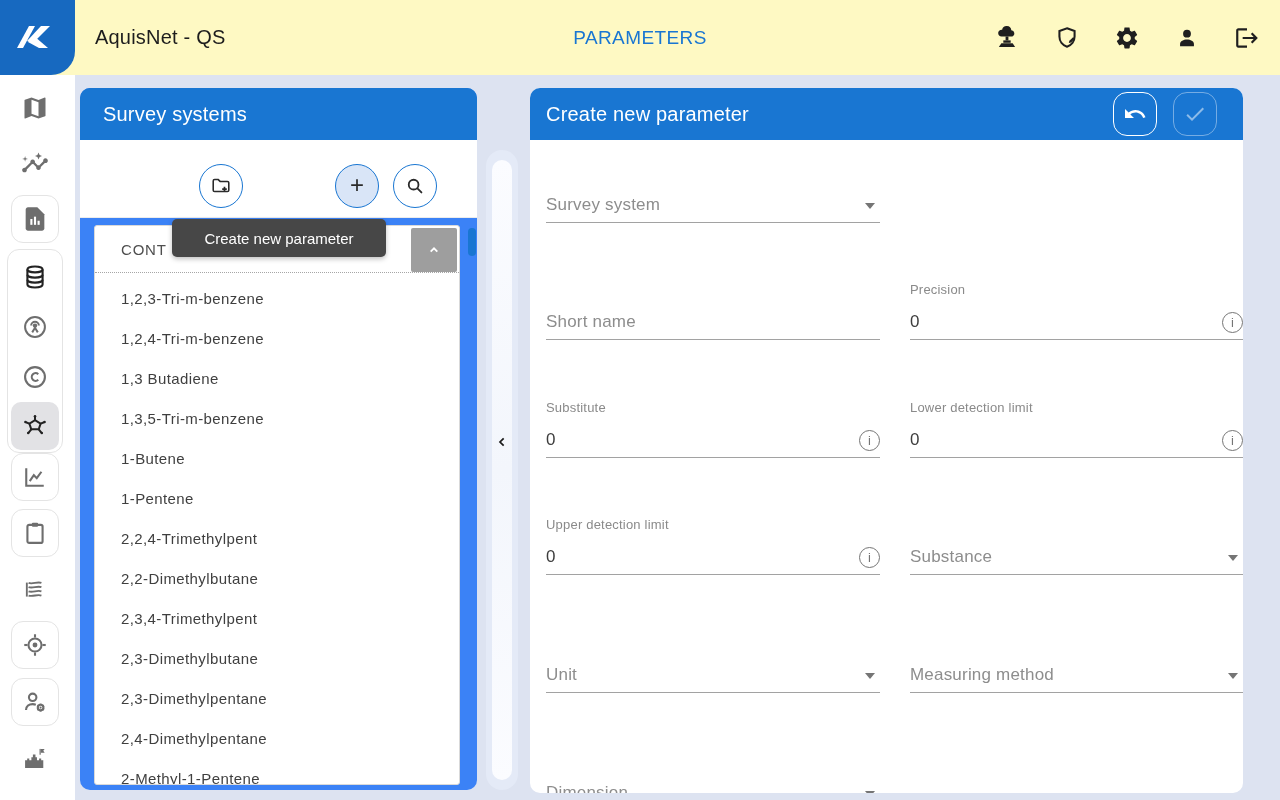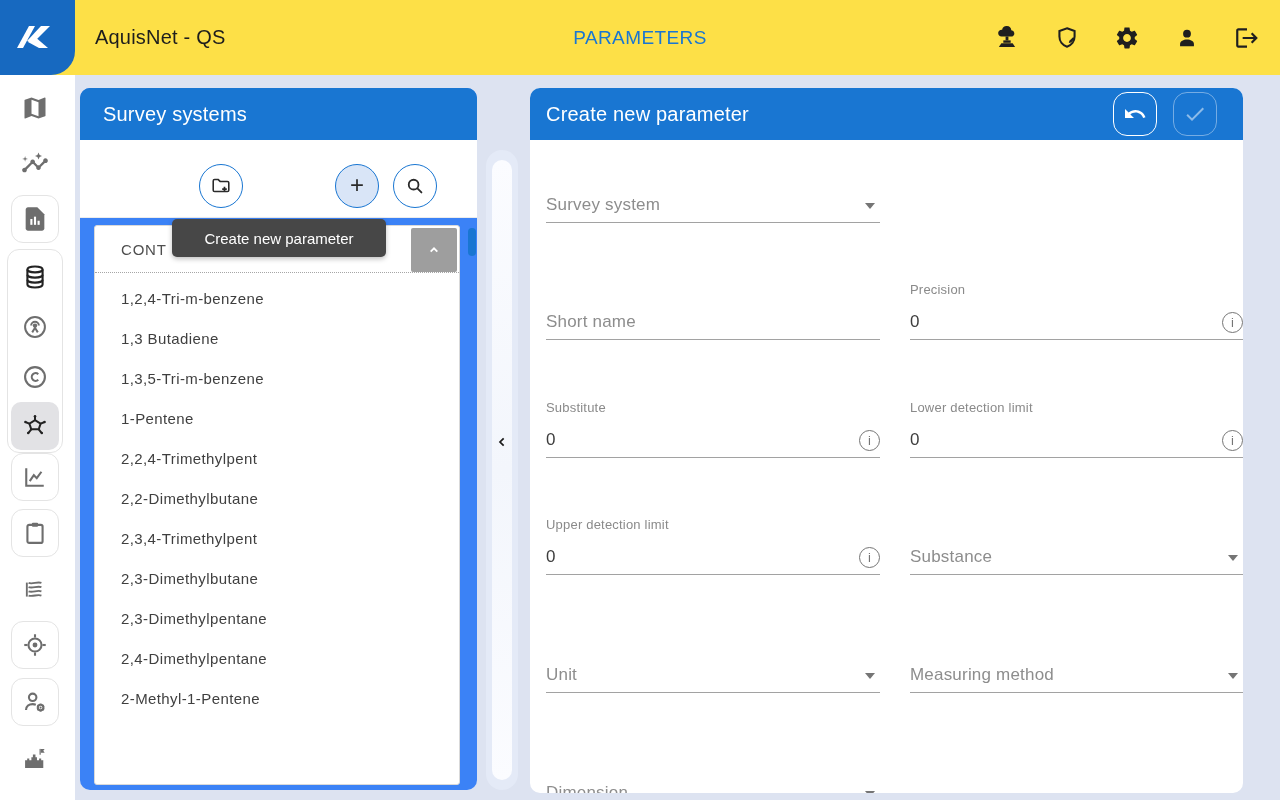--- a/index.html
+++ b/index.html
@@ -1,19 +1,19 @@
 <!DOCTYPE html>
 <html><head>
 <meta charset="utf-8">
 <style>
   * { margin:0; padding:0; box-sizing:border-box; }
   html,body { width:1280px; height:800px; font-family:"Liberation Sans", sans-serif; background:#dde3f1; overflow:hidden; }
 
   
-  .topbar { position:absolute; left:0; top:0; width:1280px; height:75px; background:#fde047; z-index:30; }
+  .topbar { position:absolute; left:0; top:0; width:1280px; height:75px; background:#fef9c3; z-index:30; }
   .logo { position:absolute; left:0; top:0; width:75px; height:75px; background:#1769c0; border-bottom-right-radius:24px; }
   .app-title { position:absolute; left:95px; top:0; height:75px; line-height:75px; font-size:20px; font-weight:500; color:#1d1d1d; letter-spacing:.2px; }
   .page-title { position:absolute; left:0; right:0; top:0; height:75px; line-height:75px; text-align:center; font-size:19px; font-weight:500; color:#1976d2; letter-spacing:.4px; }
   .top-icons { position:absolute; right:20px; top:0; height:75px; display:flex; align-items:center; gap:34px; }
   .top-icon { width:26px; height:26px; color:#1f1f1f; cursor:pointer; }
   .top-icon svg { width:26px; height:26px; display:block; }
 
   
   .rail { position:absolute; left:0; top:75px; width:75px; height:725px; background:#ffffff; z-index:20; }
   .rail-btn { position:absolute; left:11px; width:48px; height:48px; display:flex; align-items:center; justify-content:center; color:#6e6e6e; cursor:pointer; border-radius:12px; }
@@ -264,23 +264,25 @@
   <div class="listbox">
     <div class="list-header">
       <div class="list-header-label">CONT</div>
       <div class="collapse-btn">
         <svg viewBox="0 0 24 24" fill="none" stroke="#ffffff" stroke-width="2.2">
           <polyline points="8,14 12,10 16,14"></polyline>
         </svg>
       </div>
     </div>
     <div class="list-items">
+      <div class="list-item">1,2,3-Tri-m-benzene</div>
       <div class="list-item">1,2,4-Tri-m-benzene</div>
       <div class="list-item">1,3 Butadiene</div>
       <div class="list-item">1,3,5-Tri-m-benzene</div>
+      <div class="list-item">1-Butene</div>
       <div class="list-item">1-Pentene</div>
       <div class="list-item">2,2,4-Trimethylpent</div>
       <div class="list-item">2,2-Dimethylbutane</div>
       <div class="list-item">2,3,4-Trimethylpent</div>
       <div class="list-item">2,3-Dimethylbutane</div>
       <div class="list-item">2,3-Dimethylpentane</div>
       <div class="list-item">2,4-Dimethylpentane</div>
       <div class="list-item">2-Methyl-1-Pentene</div>
     </div>
   </div>

